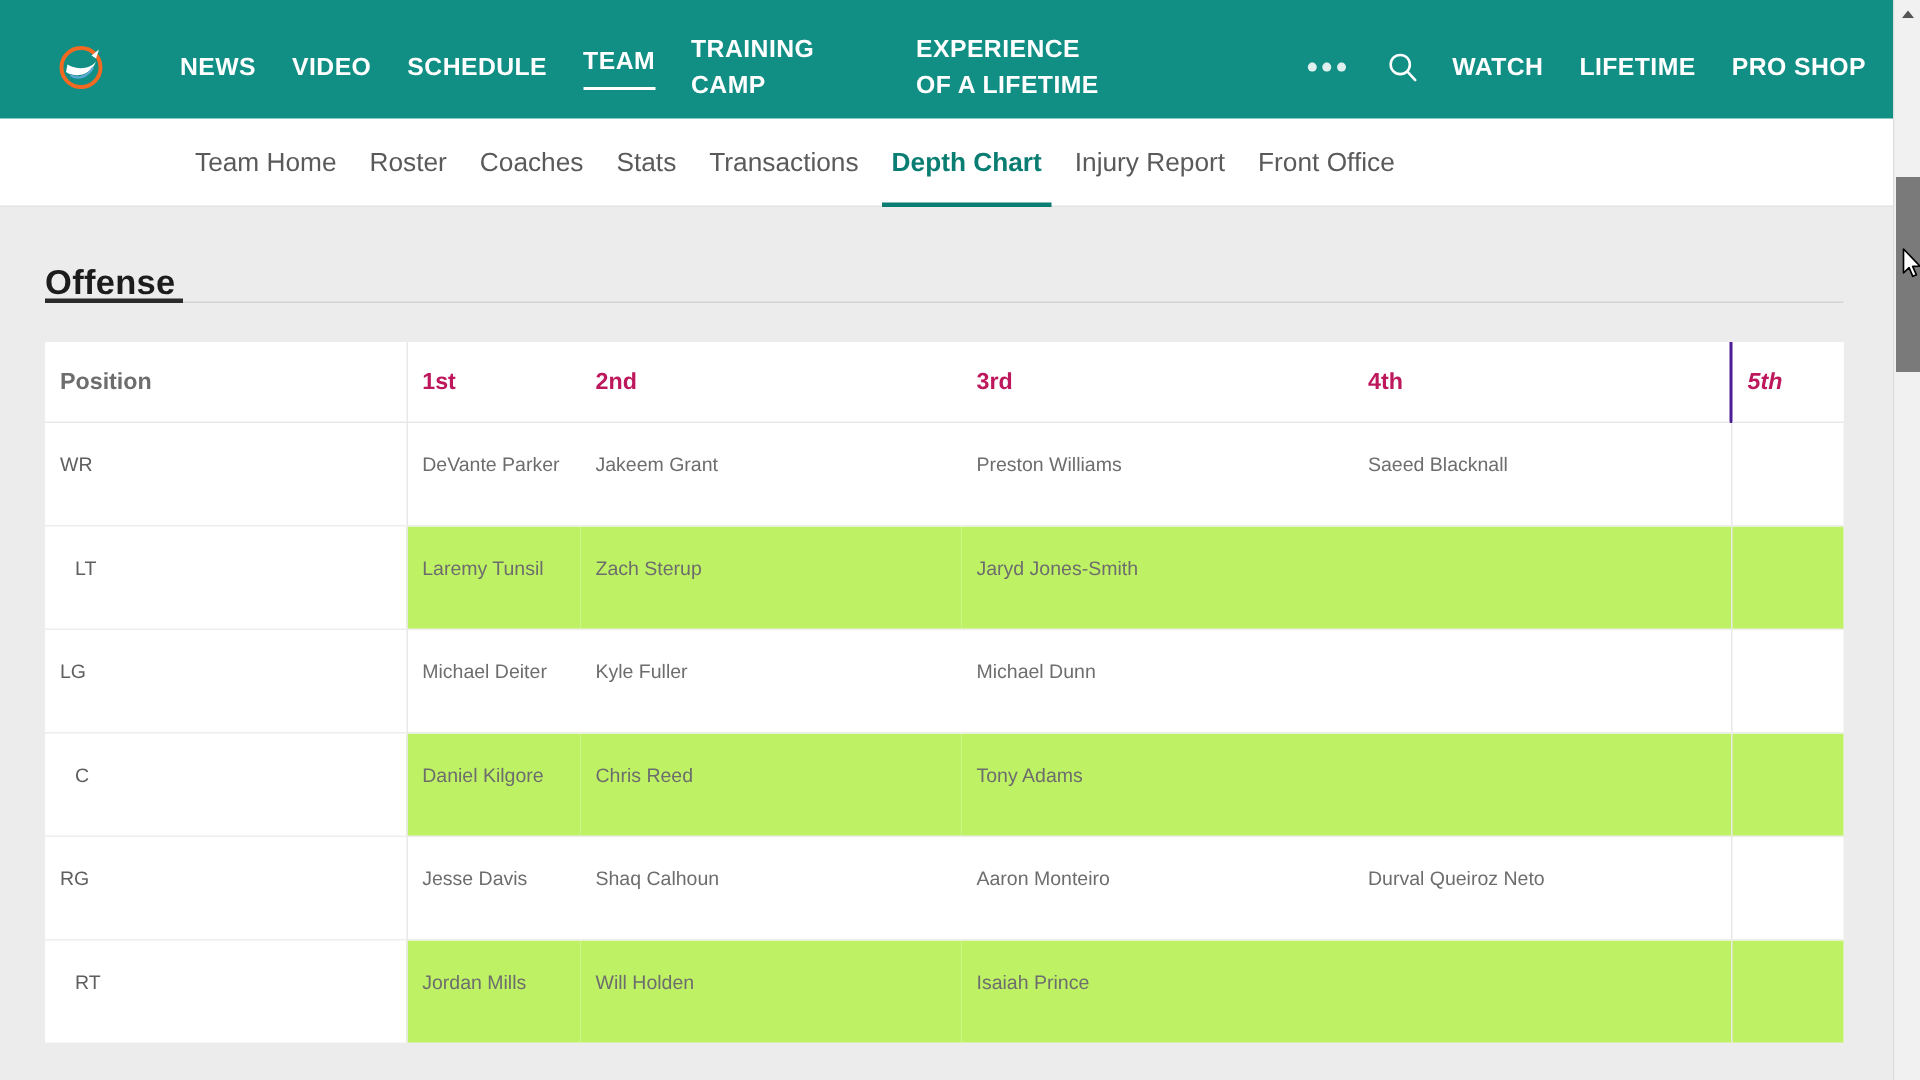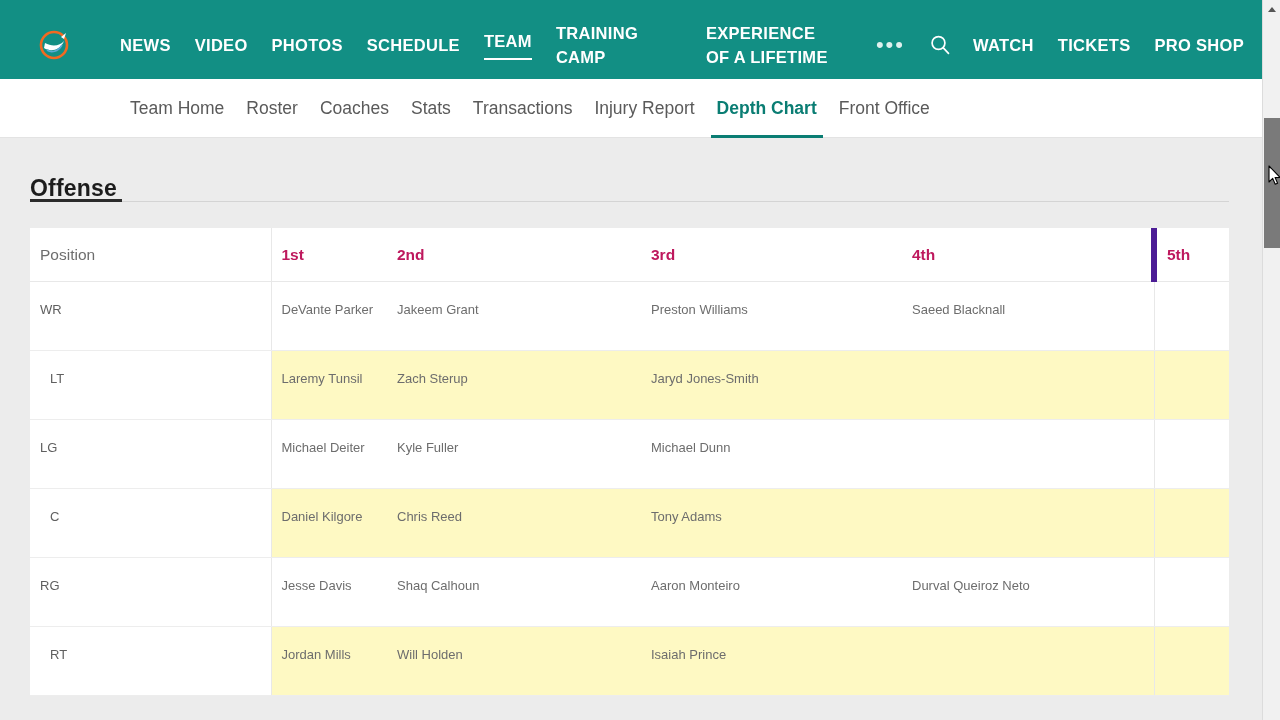--- a/index.html
+++ b/index.html
@@ -158,46 +158,46 @@
     background: #ffffff;
     color: #be185d;
     font-size: 15.5px;
     font-weight: bold;
     text-align: left;
     padding: 18px 0 17px 10px;
     border-bottom: 1px solid #e8e8e8;
     vertical-align: middle;
   }
   table.depth thead th.pos-head {
-    font-weight: normal;
+    font-weight: bold;
     color: #6d6d6d;
     border-right: 1px solid #e8e8e8;
   }
   table.depth thead th.col1 { border-left: none; }
-  table.depth thead th.col5 { border-left: 6px solid #4c1d95; }
+  table.depth thead th.col5 { border-left: 2px solid #4c1d95; font-style: italic; }
 
   table.depth tbody td {
     font-size: 13px;
     color: #6d6d6d;
     padding: 16px 12px 16px 10px;
     vertical-align: top;
     height: 69px;
     line-height: 23px;
     border-bottom: 1px solid #ededed;
   }
   table.depth tbody td.pos {
     color: #5f5f5f;
     border-right: 1px solid #e8e8e8;
     background: #ffffff;
     border-bottom: 1px solid #ededed;
   }
   table.depth tbody td.col5 {
     border-left: 1px solid #e8e8e8;
   }
-  table.depth tbody tr.alt td { background: #fef9c3; }
+  table.depth tbody tr.alt td { background: #bef264; }
   table.depth tbody tr.alt td.pos { background: #ffffff; padding-left: 20px; }
 
   
   .scrollbar {
     position: absolute; top: 0; right: 0;
     width: 18px; height: 720px;
     background: #f1f1f1;
     border-left: 1px solid #dcdcdc;
   }
   .sb-arrow {
@@ -253,23 +253,20 @@
     </div>
 
     <div class="nav-links">
       <div class="nav-link single">
         <span class="lbl">NEWS</span>
       </div>
       <div class="nav-link single">
         <span class="lbl">VIDEO</span>
       </div>
       <div class="nav-link single">
-        <span class="lbl">PHOTOS</span>
-      </div>
-      <div class="nav-link single">
         <span class="lbl">SCHEDULE</span>
       </div>
       <div class="nav-link single active">
         <span class="lbl lbl-underline">TEAM</span>
       </div>
       <div class="nav-link wide">
         <span class="lbl">TRAINING CAMP</span>
       </div>
       <div class="nav-link wide">
         <span class="lbl">EXPERIENCE OF A LIFETIME</span>
@@ -281,21 +278,21 @@
       <div class="search-icon">
         <svg width="22" height="22" viewBox="0 0 22 22">
           <circle cx="9.5" cy="9" r="6.4" fill="none" stroke="#ffffff" stroke-width="1.7"></circle>
           <line x1="14.3" y1="13.8" x2="19.5" y2="19.4" stroke="#ffffff" stroke-width="1.7" stroke-linecap="round"></line>
         </svg>
       </div>
       <div class="nav-link single">
         <span class="lbl">WATCH</span>
       </div>
       <div class="nav-link single">
-        <span class="lbl">TICKETS</span>
+        <span class="lbl">LIFETIME</span>
       </div>
       <div class="nav-link">
         <span class="lbl">PRO SHOP</span>
       </div>
     </div>
   </div>
 
   <div class="subnav">
     <div class="subnav-item">
       <span>Team Home</span>
@@ -305,25 +302,25 @@
     </div>
     <div class="subnav-item">
       <span>Coaches</span>
     </div>
     <div class="subnav-item">
       <span>Stats</span>
     </div>
     <div class="subnav-item">
       <span>Transactions</span>
     </div>
-    <div class="subnav-item">
-      <span>Injury Report</span>
-    </div>
     <div class="subnav-item active">
       <span>Depth Chart</span>
+    </div>
+    <div class="subnav-item">
+      <span>Injury Report</span>
     </div>
     <div class="subnav-item">
       <span>Front Office</span>
     </div>
   </div>
 
   <div class="main">
 
     <div class="section-title-wrap">
       <div class="section-title">Offense</div>

